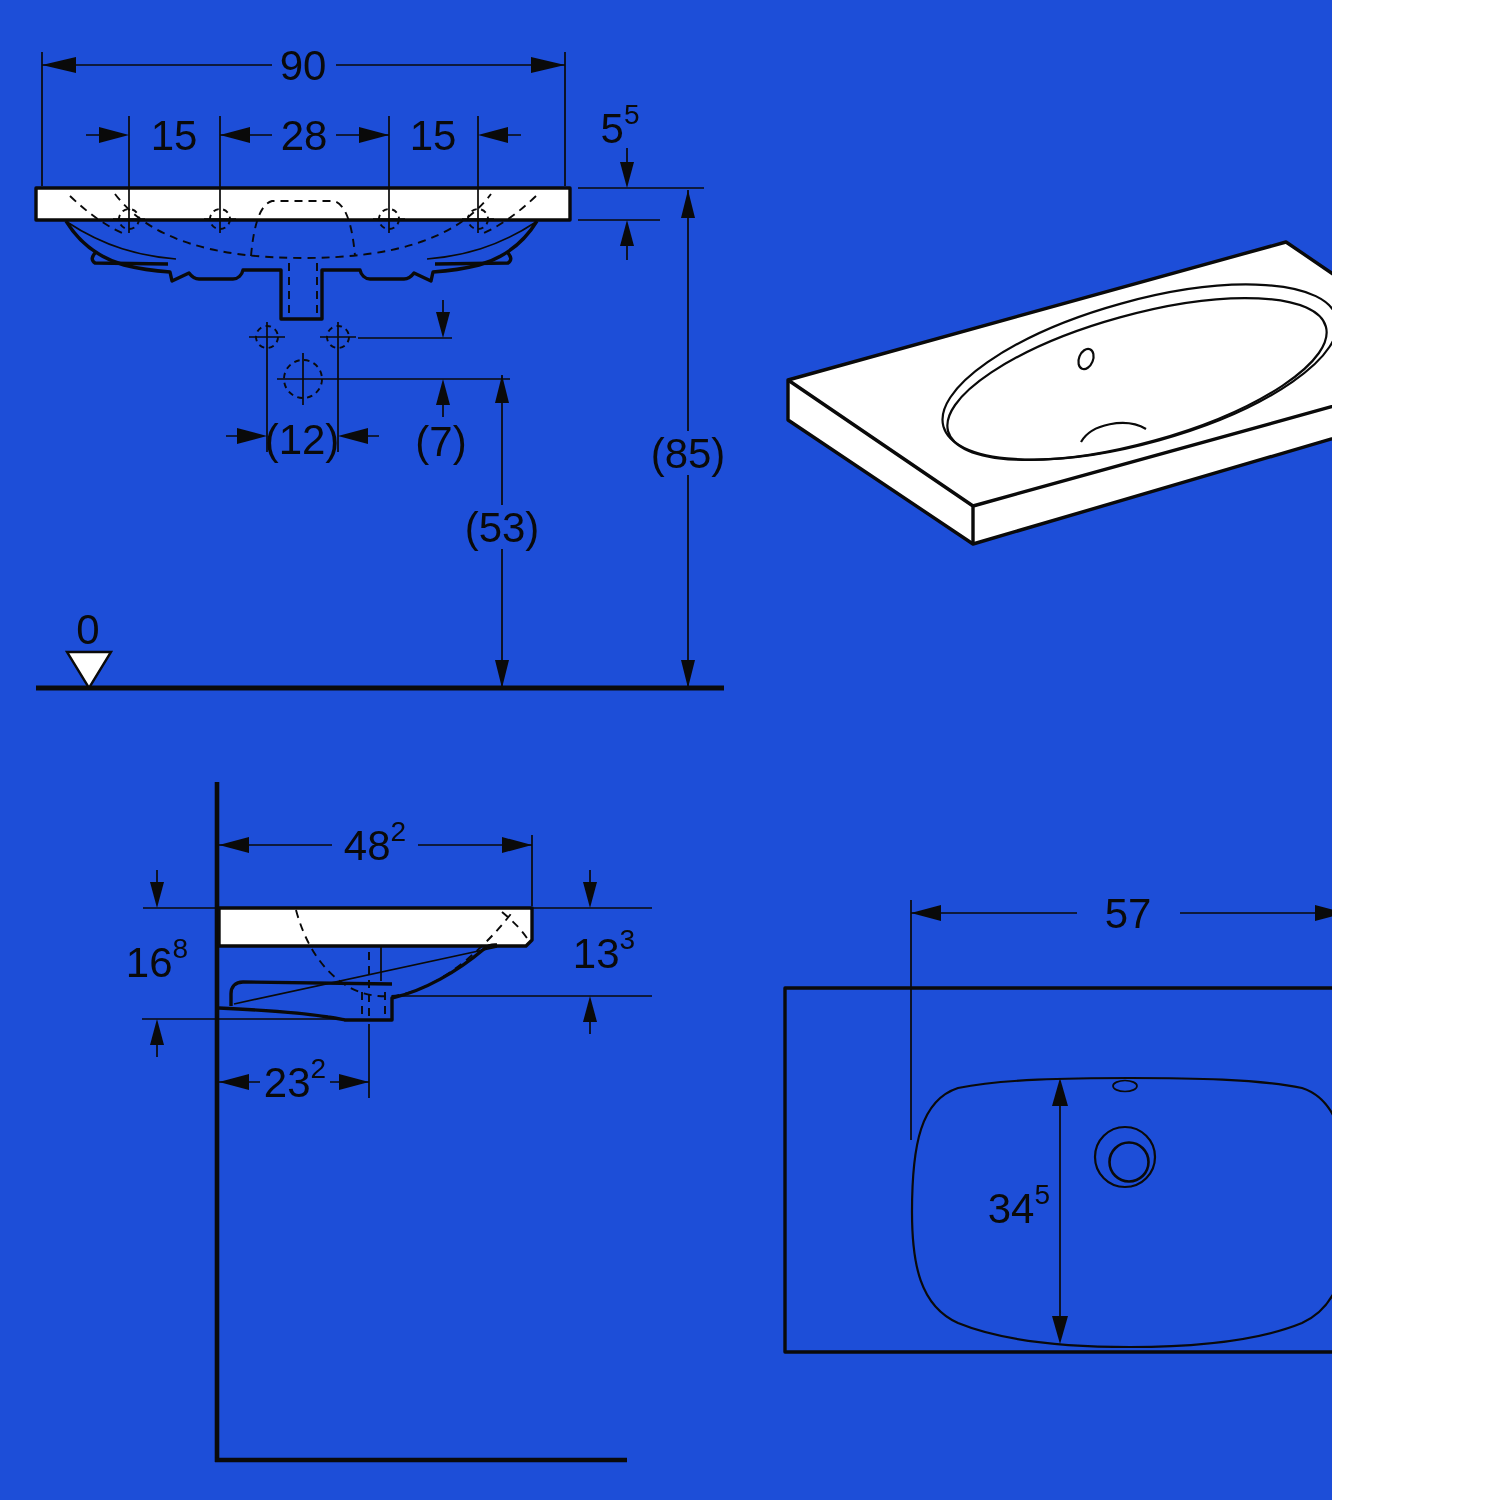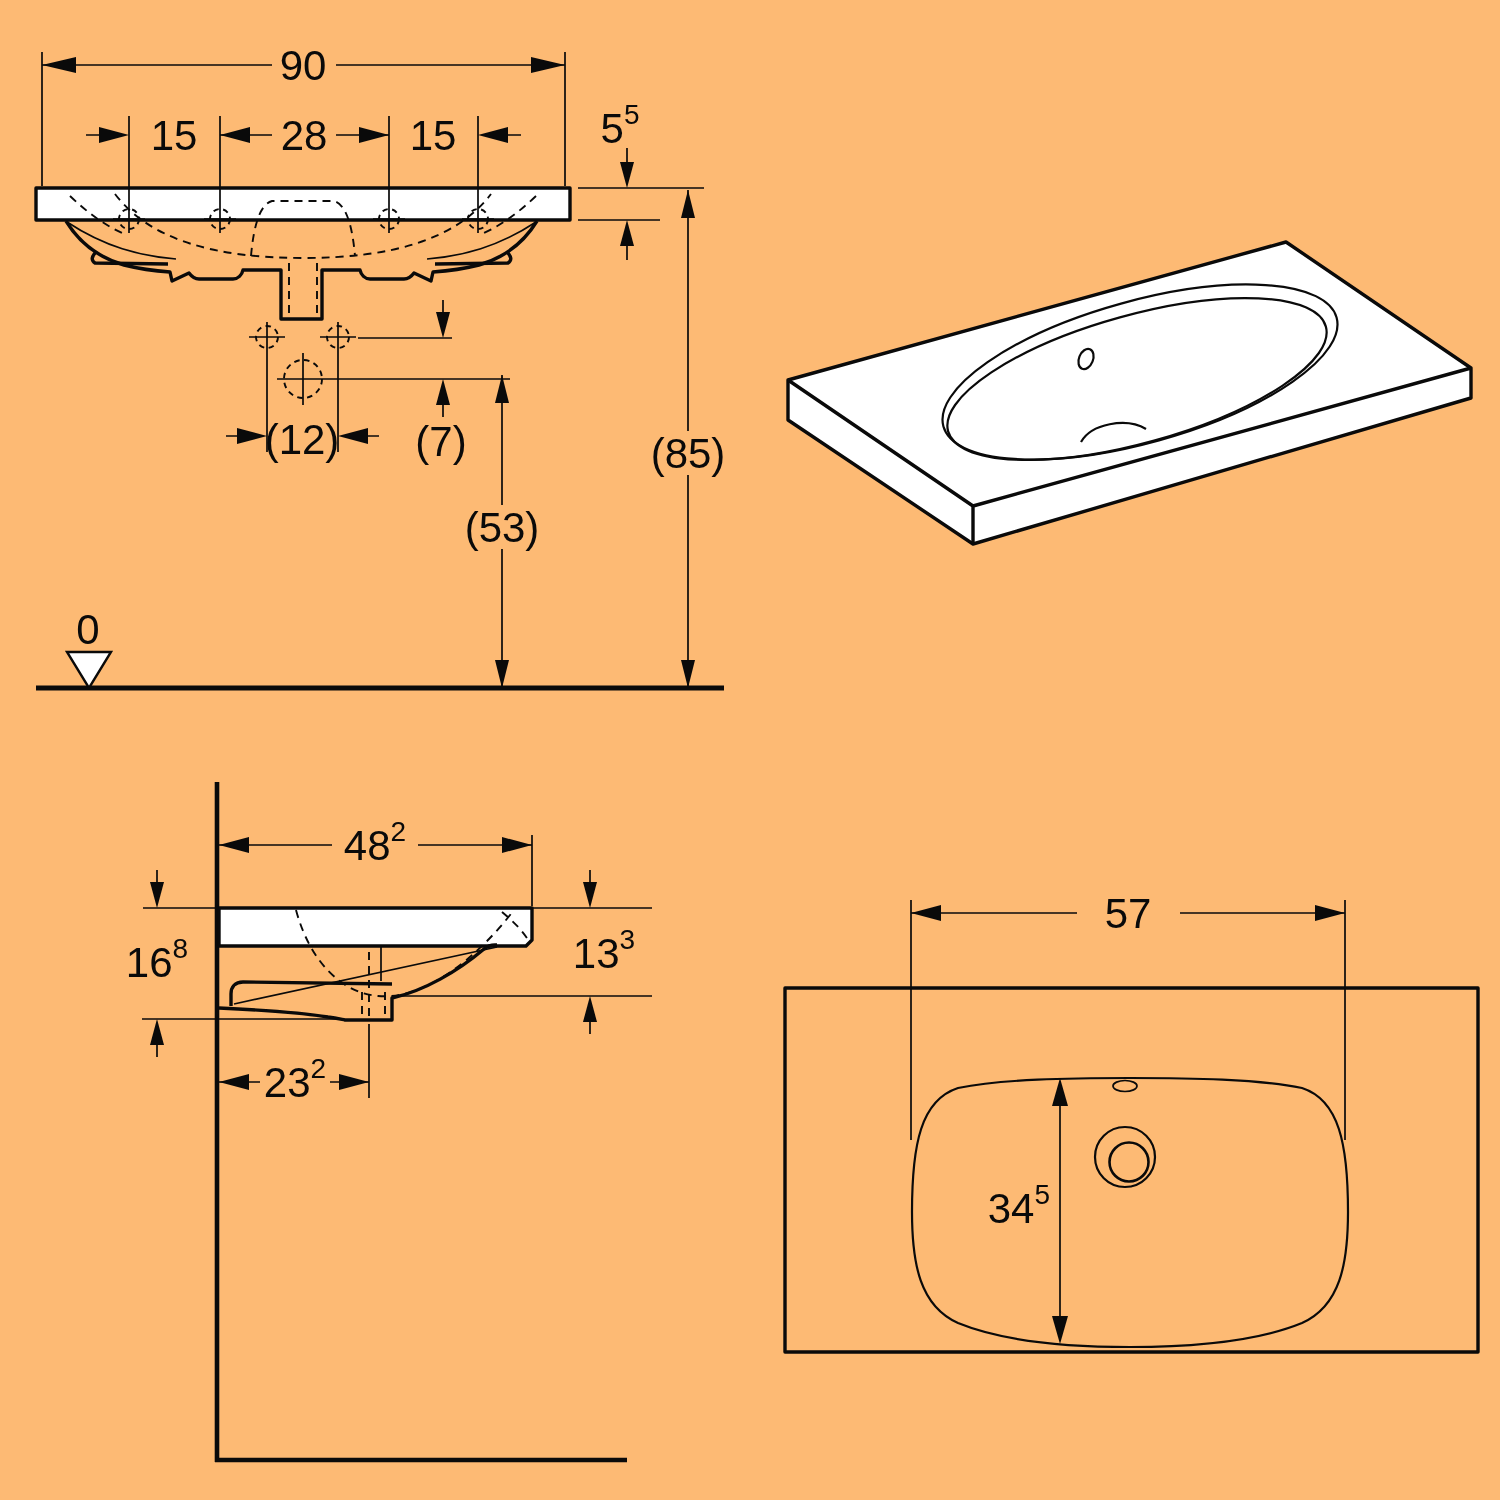--- a/index.html
+++ b/index.html
@@ -1,16 +1,16 @@
 <!DOCTYPE html>
 <html><head>
 <meta charset="utf-8">
 <style>
   html,body{margin:0;padding:0;background:#ffffff;}
-  .canvas{position:relative;width:1500px;height:1500px;background:#fdba74;overflow:hidden;}
+  .canvas{position:relative;width:1332px;height:1500px;background:#1d4ed8;overflow:hidden;}
   svg{display:block;}
   .ln   { stroke:#0a0a0a; stroke-width:1.7; fill:none; }
   .ln2  { stroke:#0a0a0a; stroke-width:2.2; fill:none; }
   .thk  { stroke:#0a0a0a; stroke-width:3.4; fill:none; stroke-linejoin:round; }
   .thk4 { stroke:#0a0a0a; stroke-width:4.6; fill:none; }
   .thk5 { stroke:#0a0a0a; stroke-width:5.2; fill:none; }
   .fw   { fill:#ffffff; }
   .dsh  { stroke:#0a0a0a; stroke-width:1.9; fill:none; stroke-dasharray:8 6; }
   .dshc { stroke:#0a0a0a; stroke-width:1.9; fill:none; stroke-dasharray:5.5 4.5; }
   .arw  { fill:#0a0a0a; stroke:none; }

